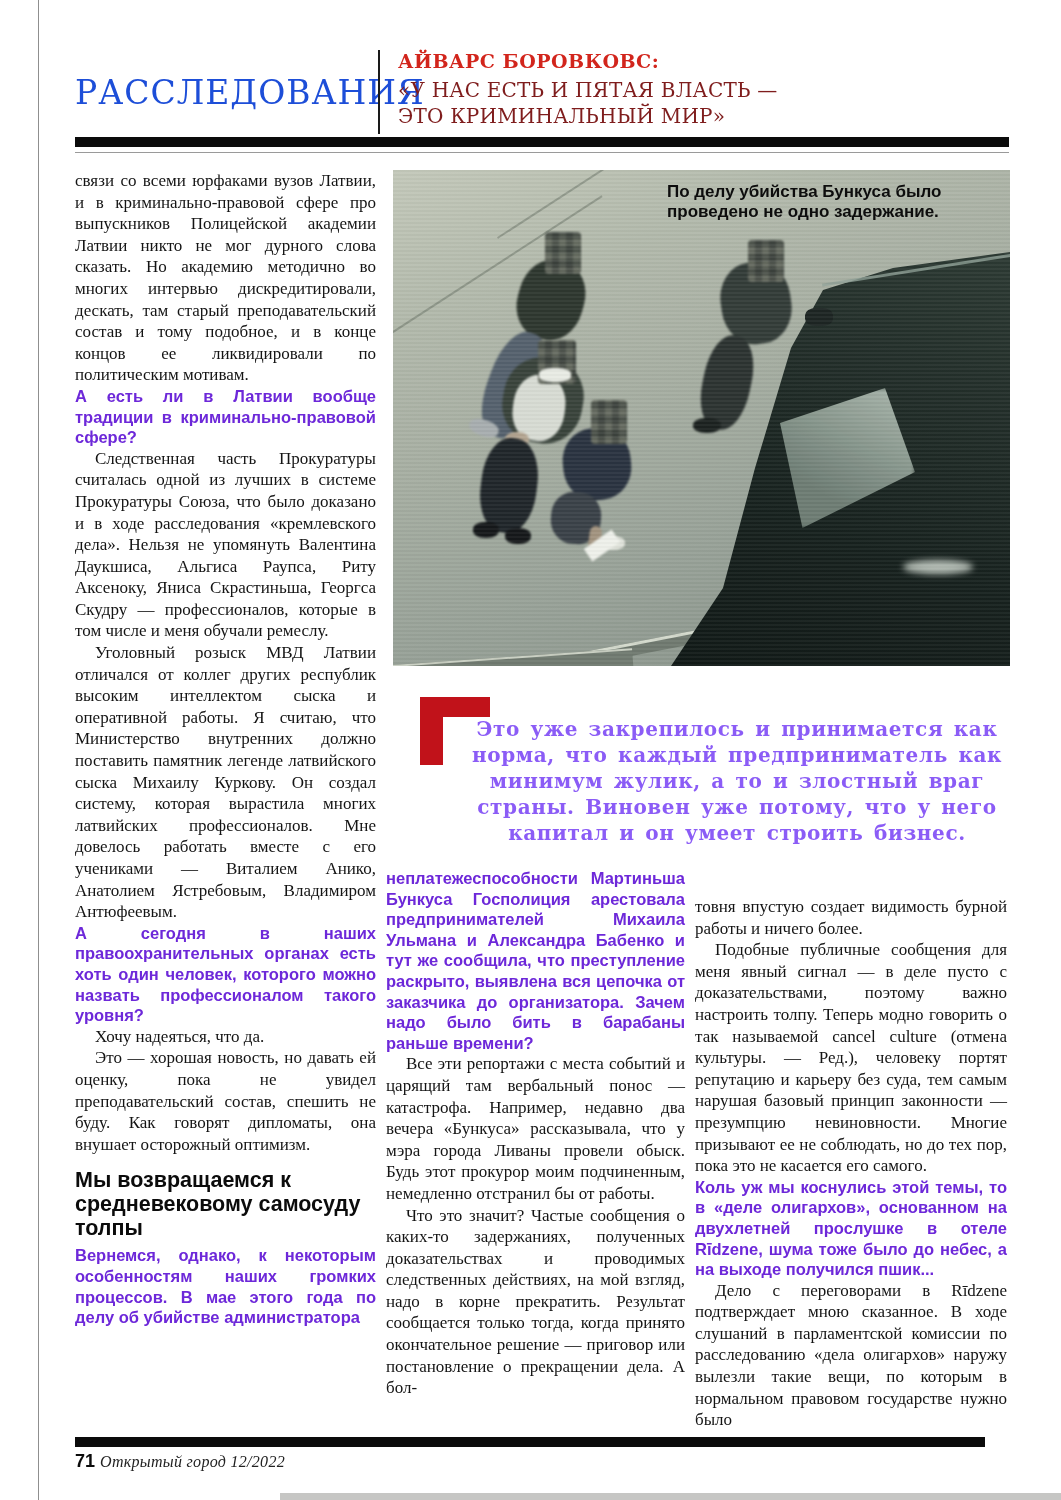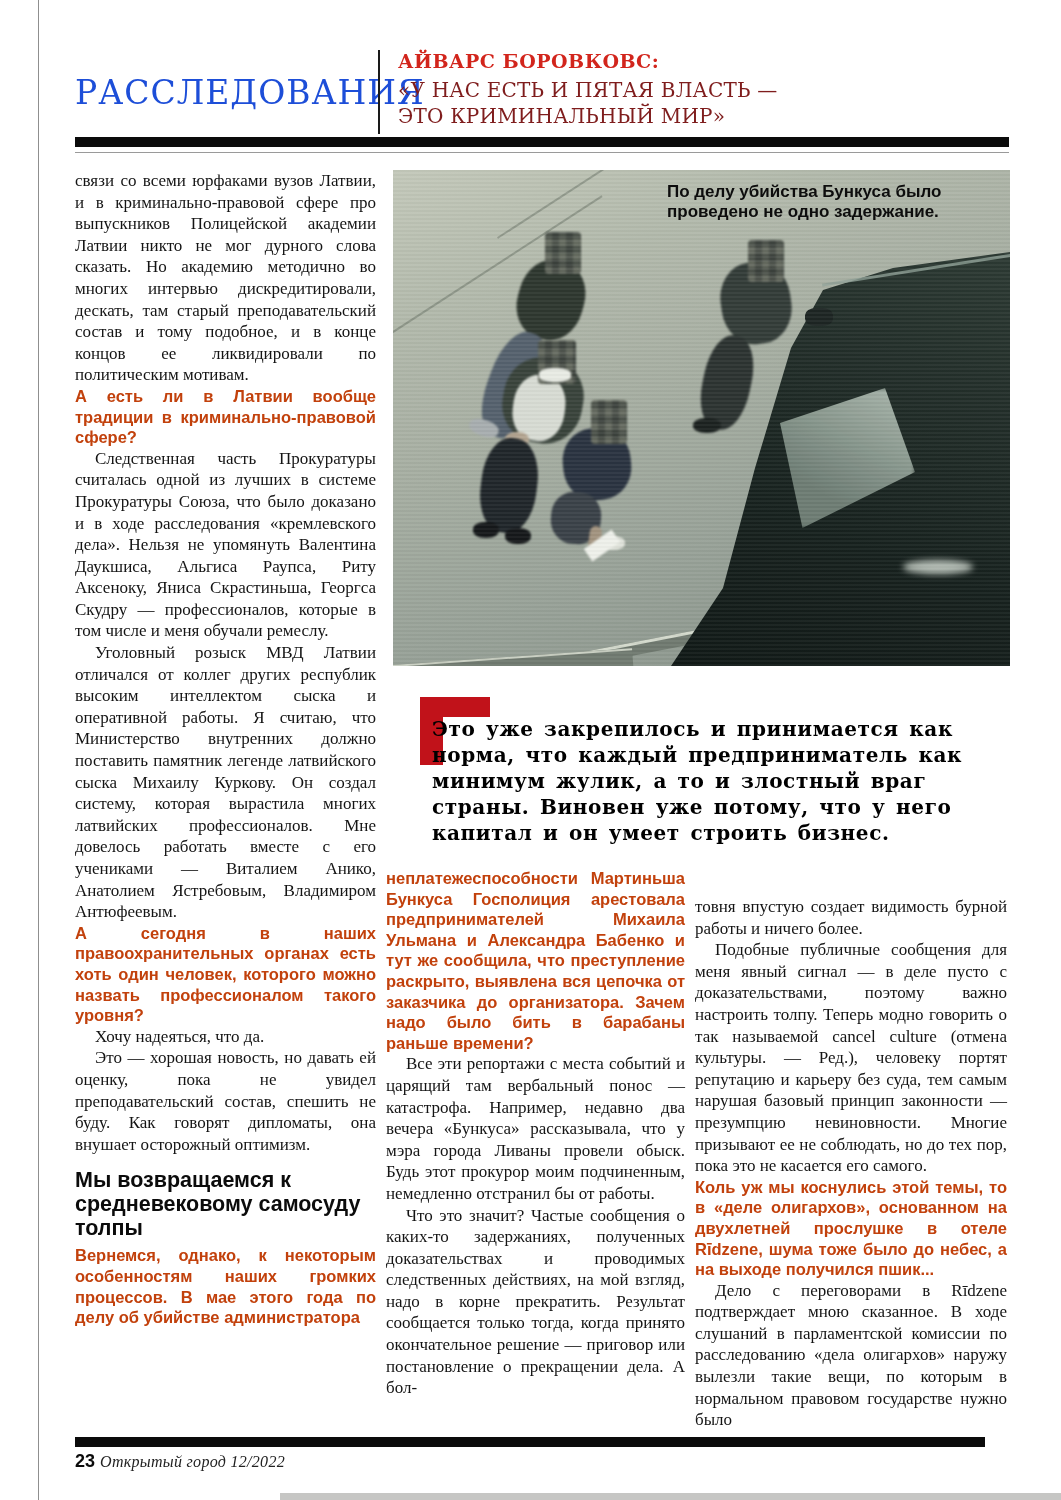--- a/index.html
+++ b/index.html
@@ -20,21 +20,21 @@
   .mast-bar{left:75px;top:137px;width:934px;height:10px;background:#0b0b0b;}
   .mast-line{left:75px;top:152px;width:934px;height:1px;background:#9a9a9a;}
 
   
   .col{position:absolute;text-align:justify;}
   .col-left{left:75px;top:170px;width:301px;}
   .col-mid{left:386px;top:868px;width:299px;}
   .col-right{left:695px;top:896px;width:312px;}
   .pb{font:17px/21.6px "Liberation Serif",serif;color:#141414;margin:0;}
   .ind{text-indent:20px;}
-  .pq{font:700 16.5px/20.6px "Liberation Sans",sans-serif;color:#c2410c;margin:0;}
+  .pq{font:700 16.5px/20.6px "Liberation Sans",sans-serif;color:#6d28d9;margin:0;}
   .ph2{font:700 21.5px/24px "Liberation Sans",sans-serif;color:#0b0b0b;margin:13px 0 5px 0;text-align:left;}
 
   
   .photo{left:393px;top:170px;width:617px;height:496px;overflow:hidden;background:#9aa49a;}
   .photo .base{left:0;top:0;width:617px;height:496px;
     background:linear-gradient(160deg,#c3c8ba 0%,#b2b9ab 22%,#a5ada1 45%,#97a197 68%,#8b958c 88%,#839082 100%);}
   .photo .grain{left:0;top:0;width:617px;height:496px;opacity:.18;
     background:repeating-linear-gradient(0deg,rgba(255,255,255,.25) 0 2px,rgba(0,0,0,.12) 2px 4px);}
   .seam{background:rgba(70,80,70,.35);height:2px;}
   .seam1{left:-30px;top:96px;width:260px;transform:rotate(-33deg);}
@@ -56,22 +56,22 @@
   .windshield{left:372px;top:218px;width:150px;height:140px;background:linear-gradient(210deg,#b9c6bc,#77877d 70%);
        clip-path:polygon(10% 25%,80% 0%,100% 60%,25% 100%);filter:blur(2px);opacity:.9;}
   .hoodline{left:428px;top:98px;width:200px;height:3px;background:#8fa096;transform:rotate(-9deg);opacity:.8;}
   .carglint{left:510px;top:390px;width:70px;height:14px;background:#cdd6cd;border-radius:50%;filter:blur(3px);opacity:.85;}
   .mirror{left:412px;top:138px;width:28px;height:18px;background:#1d2523;border-radius:40%;}
   .caption{left:274px;top:12px;width:350px;font:700 17px/1.2 "Liberation Sans",sans-serif;color:#0d0d0d;text-align:left;}
 
   
   .pq-mark{left:420px;top:697px;width:70px;height:68px;border-top:20px solid #c1121a;border-left:23px solid #c1121a;
            box-sizing:border-box;}
-  .pq-text{left:432px;top:716px;width:556px;font:700 20px/26px "DejaVu Serif",serif;color:#000000;
-           letter-spacing:.6px;word-spacing:3px;text-align:left;}
+  .pq-text{left:459px;top:716px;width:556px;font:700 20px/26px "DejaVu Serif",serif;color:#8b5cf6;
+           letter-spacing:.6px;word-spacing:3px;text-align:center;}
 
   
   .foot-bar{left:75px;top:1437px;width:910px;height:10px;background:#0b0b0b;}
   .foot-text{left:75px;top:1452px;font:700 18px/1 "Liberation Sans",sans-serif;color:#0b0b0b;}
   .foot-issue{font:italic 400 16px/1 "Liberation Serif",serif;color:#222;margin-left:5px;letter-spacing:.3px;}
   .next-edge{left:280px;top:1493px;width:781px;height:7px;background:#c6c6c4;}
 </style>
 </head>
 <body>
 
@@ -166,17 +166,17 @@
 
   <div class="col col-right">
     <p class="pb">товня впустую создает видимость бурной работы и ничего более.</p>
     <p class="pb ind">Подобные публичные сообщения для меня явный сигнал — в деле пусто с доказательствами, поэтому важно настроить толпу. Теперь модно говорить о так называемой cancel culture (отмена культуры. — Ред.), человеку портят репутацию и карьеру без суда, тем самым нарушая базовый принцип законности — презумпцию невиновности. Многие призывают ее не соблюдать, но до тех пор, пока это не касается его самого.</p>
     <p class="pq">Коль уж мы коснулись этой темы, то в «деле олигархов», основанном на двухлетней прослушке в отеле Rīdzene, шума тоже было до небес, а на выходе получился пшик...</p>
     <p class="pb ind">Дело с переговорами в Rīdzene подтверждает мною сказанное. В ходе слушаний в парламентской комиссии по расследованию «дела олигархов» наружу вылезли такие вещи, по которым в нормальном правовом государстве нужно было</p>
   </div>
 
   <div class="abs foot-bar"></div>
   <div class="abs foot-text">
-    <span>23</span><span class="foot-issue">Открытый город 12/2022</span>
+    <span>71</span><span class="foot-issue">Открытый город 12/2022</span>
   </div>
   <div class="abs next-edge"></div>
 
 </div>
 
 </body></html>

